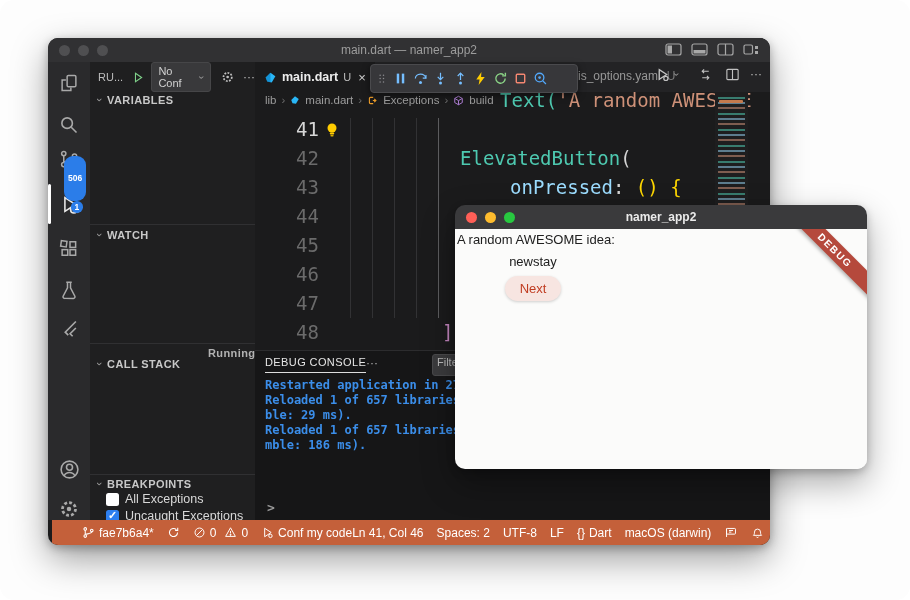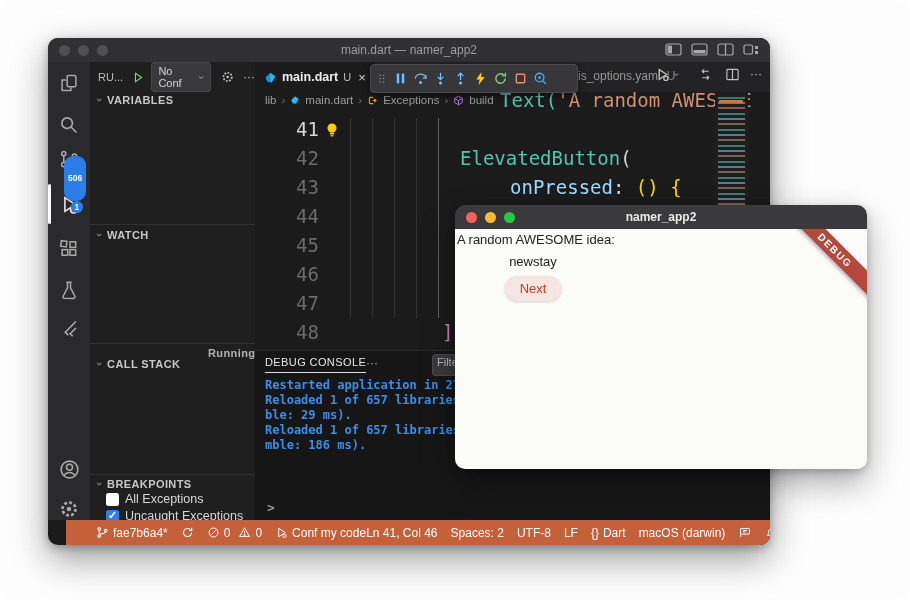--- a/index.html
+++ b/index.html
@@ -85,21 +85,21 @@
              padding-bottom:4px;border-bottom:1.5px solid #dddddd;z-index:1;}
   .panel-dots{position:absolute;left:318px;top:318px;color:#b5b5b5;z-index:1;}
   .filterbox{position:absolute;left:384px;top:316px;width:66px;height:18px;background:#3b3b3d;
              border:1px solid #4a4a4c;border-radius:3px;color:#bbbbbb;font-size:11px;
              padding:1px 4px;overflow:hidden;white-space:nowrap;z-index:1;}
   .con-line{position:absolute;left:217px;color:#3b8eea;font-family:"DejaVu Sans Mono",monospace;
             font-size:12px;font-weight:bold;white-space:nowrap;}
   .con-prompt{position:absolute;left:219px;top:462px;color:#9a9a9a;font-family:"DejaVu Sans Mono",monospace;
               font-size:13px;font-weight:bold;}
 
-  .statusbar{position:absolute;left:18px;right:0;bottom:0;height:25px;background:#c4603a;color:#ffffff;
+  .statusbar{position:absolute;left:4px;right:0;bottom:0;height:25px;background:#c4603a;color:#ffffff;
              display:flex;align-items:center;font-size:12px;margin-top:24px;}
   .sb-left{display:flex;align-items:center;gap:13px;margin-left:30px;}
   .sb-right{display:flex;align-items:center;gap:13px;margin-left:auto;margin-right:14px;}
   .sb-item{display:flex;align-items:center;gap:4px;white-space:nowrap;}
 
   
   .appwin{position:absolute;left:455px;top:205px;width:412px;height:264px;border-radius:10px;
           box-shadow:0 14px 34px rgba(0,0,0,.33),0 3px 9px rgba(0,0,0,.22);z-index:20;overflow:hidden;}
   .app-titlebar{position:absolute;left:0;top:0;right:0;height:24px;background:#3a3a3c;
                 display:flex;align-items:center;}

